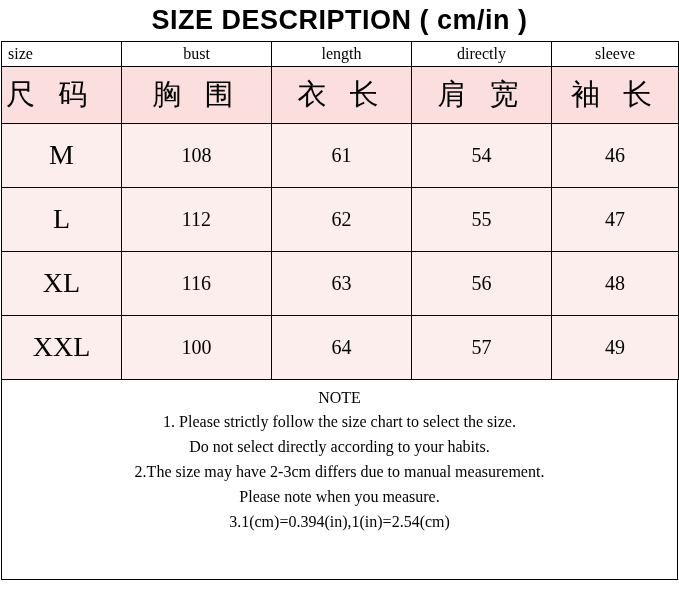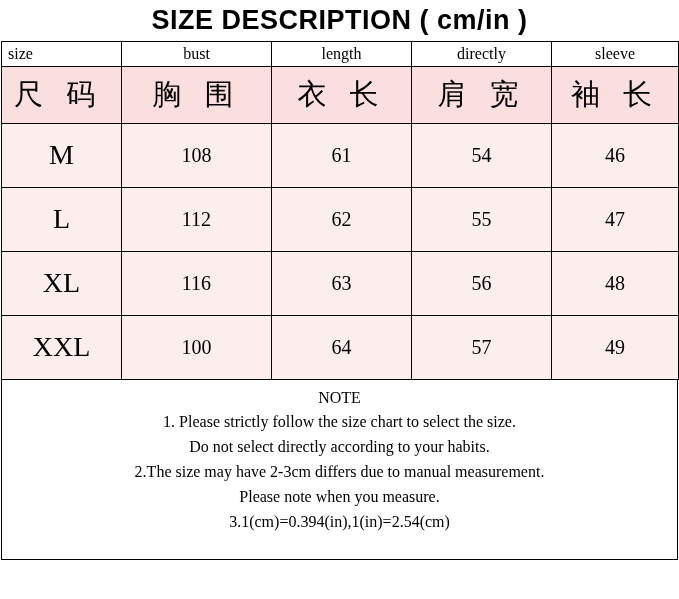--- a/index.html
+++ b/index.html
@@ -63,41 +63,41 @@
   tr.head-cn td {
     background: #fbdede;
     font-size: 29px;
     height: 56px;
     letter-spacing: 7px;
     font-family: "DejaVu Sans", sans-serif;
     font-weight: 500;
   }
   tr.head-cn td.first {
     letter-spacing: 7px;
-    padding-left: 12px;
+    padding-left: 4px;
     text-align: left;
   }
   tr.data td {
     background: #fdeeee;
     font-size: 20px;
     height: 63px;
     font-family: "Liberation Serif", serif;
   }
   tr.data td.sizelabel {
     font-size: 28px;
   }
   .note-box {
     width: 677px;
     margin: 0 1px;
     border: 1px solid #000000;
     border-top: none;
     box-sizing: border-box;
     text-align: center;
     padding: 6px 4px 8px 4px;
-    height: 180px;
+    height: 200px;
   }
   .note-title {
     font-size: 16px;
     font-family: "Liberation Serif", serif;
     line-height: 1.55;
   }
   .note-line {
     font-size: 16px;
     font-family: "Liberation Serif", serif;
     line-height: 1.55;

